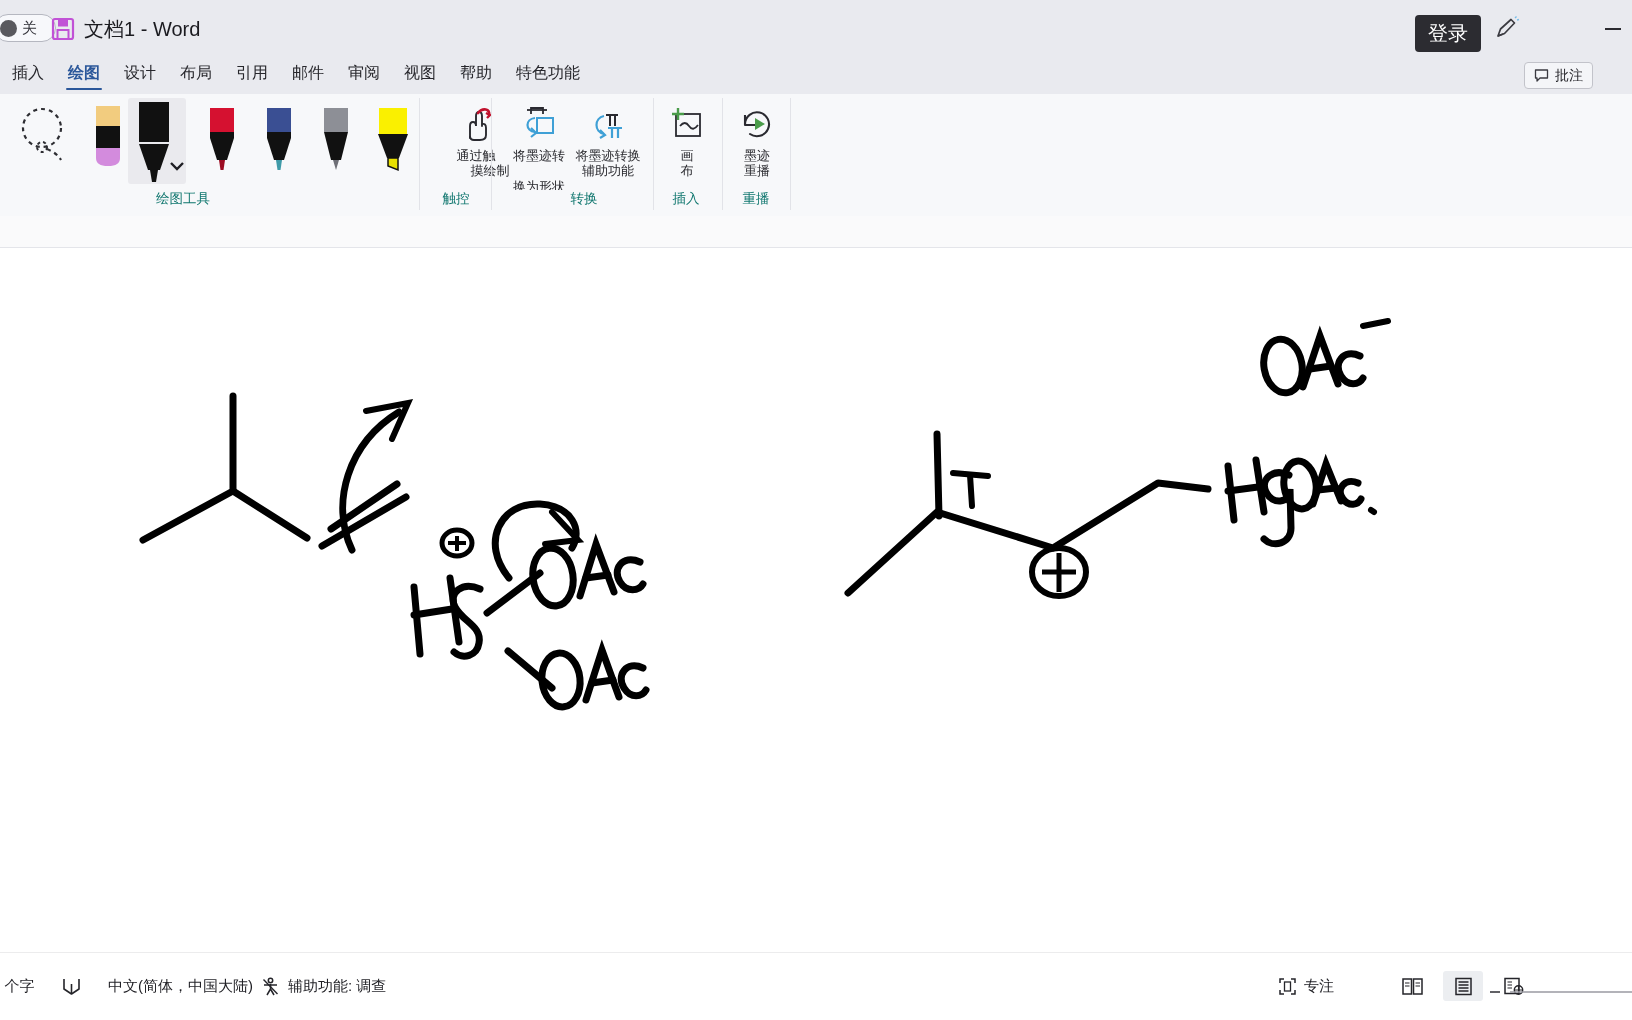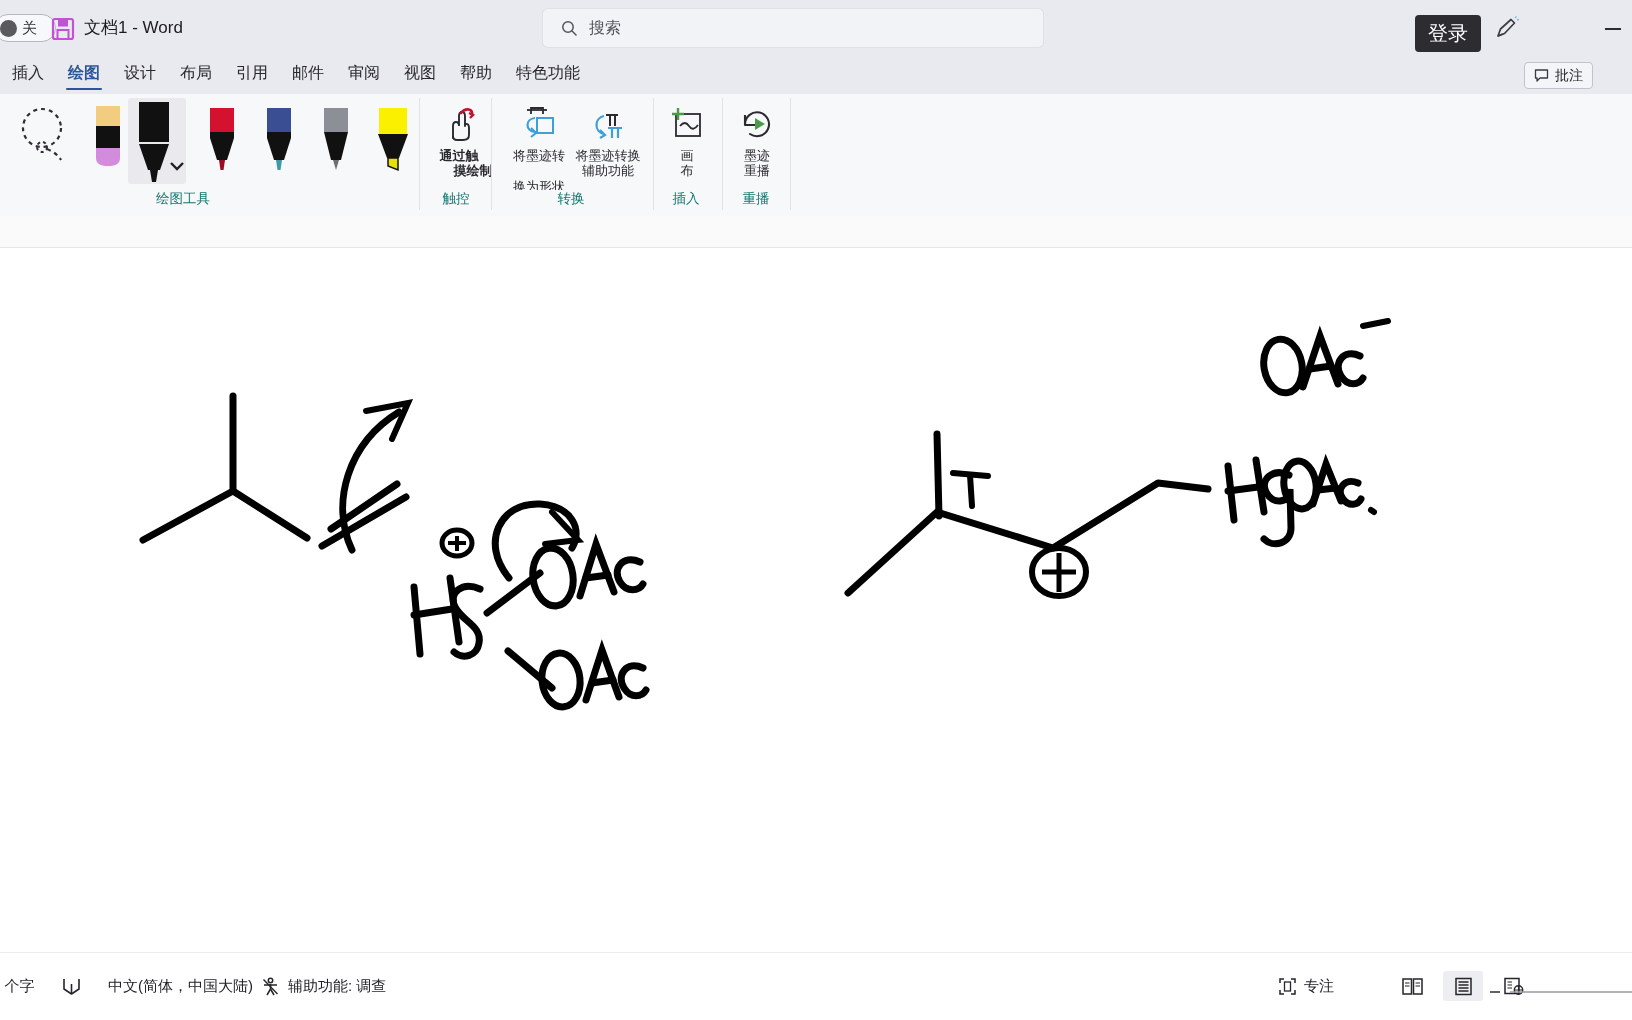--- a/index.html
+++ b/index.html
@@ -22,21 +22,21 @@
     border-radius: 14px; background: #f7f8fb;
     display: flex; align-items: center; gap: 5px; padding-left: 5px;
   }
   .autosave .knob { width: 17px; height: 17px; border-radius: 50%; background: #59595e; }
   .autosave .lbl { font-size: 15px; color: #33333a; }
 
   .savebtn { position: absolute; left: 50px; top: 16px; width: 26px; height: 26px; }
 
   .doctitle {
     position: absolute; left: 84px; top: 16px;
-    font-size: 17px; color: #1b1b20; white-space: nowrap;
+    font-size: 20px; color: #1b1b20; white-space: nowrap;
   }
 
   .searchbox {
     position: absolute; left: 543px; top: 9px; width: 500px; height: 38px;
     background: #f2f3f7; border-radius: 5px;
     display: flex; align-items: center; gap: 11px; padding-left: 18px;
     box-shadow: 0 0 0 1px #e0e1e7;
   }
   .searchbox .ph { font-size: 16px; color: #53535c; }
 
@@ -143,27 +143,20 @@
     <div class="savebtn">
       <svg width="26" height="26" viewBox="0 0 26 26">
         <rect x="3" y="3" width="20" height="20" rx="2" fill="none" stroke="#c152d6" stroke-width="2.2"></rect>
         <rect x="8" y="3.5" width="10" height="7" fill="#c152d6"></rect>
         <rect x="7.5" y="14" width="11" height="9" fill="none" stroke="#c152d6" stroke-width="2"></rect>
       </svg>
     </div>
 
     <div class="doctitle">文档1  -  Word</div>
 
-    <div class="searchbox">
-      <svg width="17" height="17" viewBox="0 0 17 17">
-        <circle cx="7" cy="7" r="5.2" fill="none" stroke="#53535c" stroke-width="1.5"></circle>
-        <line x1="10.8" y1="10.8" x2="15.5" y2="15.5" stroke="#53535c" stroke-width="1.5"></line>
-      </svg>
-      <span class="ph">搜索</span>
-    </div>
 
     <button class="signin">登录</button>
 
     <div class="penicon">
       <svg width="28" height="28" viewBox="0 0 28 28">
         <path d="M6 22 L8.5 15 L19 5.5 L22.5 9 L12.5 19.5 Z" fill="none" stroke="#3b3b41" stroke-width="1.7" stroke-linejoin="round"></path>
         <path d="M6 22 L11 20" stroke="#3b3b41" stroke-width="1.5"></path>
         <path d="M23 4 L24.5 2.5 M25 6 L27 5.5" stroke="#79bde8" stroke-width="1.4"></path>
       </svg>
     </div>
@@ -227,21 +220,21 @@
           <rect x="14" y="10" width="24" height="24" fill="#8d8f96"></rect>
           <path d="M14 34 L19 42 L24 34 L29 42 L34 34 L38 40 L38 34 Z" fill="#ffffff"></path>
           <path d="M14 34 L38 34 L31 62 H21 Z" fill="#111111"></path>
           <path d="M23 62 H29 L26 72 Z" fill="#6e6f76"></path>
         </svg></div>
       <div class="tool" style="left: 367px; top: 4px; width: 52px; height: 86px;"><svg width="52" height="86" viewBox="0 0 52 86">
           <rect x="12" y="10" width="28" height="26" fill="#faf000"></rect>
           <path d="M11 36 H41 L32 60 H20 Z" fill="#111111"></path>
           <path d="M21 60 H31 L31 72 L21 68 Z" fill="#e8e000" stroke="#111111" stroke-width="1.5"></path>
         </svg></div>
-      <div class="cmdbtn" style="left: 427px; top: 10px; font-weight: bold;">
+      <div class="cmdbtn" style="left: 444px; top: 10px;">
         <svg width="40" height="40" viewBox="0 0 40 40">
           <path d="M14 34 V22 Q14 18 17 18 Q20 18 20 22 V12 Q20 8 23 8 Q26 8 26 12 V22" fill="none" stroke="#2a2a30" stroke-width="1.9" stroke-linecap="round"></path>
           <path d="M26 20 Q30 19 30 24 V31 Q30 36 24 36 H18 Q14 36 14 32" fill="none" stroke="#2a2a30" stroke-width="1.9" stroke-linejoin="round"></path>
           <path d="M22 9 C 27 3, 34 5, 33 11" fill="none" stroke="#c1122d" stroke-width="2.6" stroke-linecap="round"></path>
           <path d="M30 9 L34 11 L31 14" fill="none" stroke="#c1122d" stroke-width="2.4"></path>
         </svg>
         <div class="cap">通过触</div>
         <div class="cap" style="margin-top: 0px; margin-left: 28px;">摸绘制</div>
       </div>
       <div class="cmdbtn" style="left: 500px; top: 10px; width: 78px;">
@@ -280,21 +273,21 @@
           <path d="M8 11 V21 H18" fill="none" stroke="#2a2a30" stroke-width="2.1" stroke-linejoin="round"></path>
           <path d="M18 14 L28 20 L18 26 Z" fill="#4a9c4a"></path>
         </svg>
         <div class="cap">墨迹</div>
         <div class="cap" style="margin-top: 0px;">重播</div>
       </div>
     </div>
   <div class="grouplabels" id="grouplabels">
       <div class="glabel" style="left: 123px; width: 120px;">绘图工具</div>
       <div class="glabel" style="left: 396px; width: 120px;">触控</div>
-      <div class="glabel" style="left: 511px; width: 120px;">转换</div>
+      <div class="glabel" style="left: 524px; width: 120px;">转换</div>
       <div class="glabel" style="left: 626px; width: 120px;">插入</div>
       <div class="glabel" style="left: 696px; width: 120px;">重播</div>
       <div class="gdiv" style="left: 419px;"></div>
       <div class="gdiv" style="left: 491px;"></div>
       <div class="gdiv" style="left: 653px;"></div>
       <div class="gdiv" style="left: 722px;"></div>
       <div class="gdiv" style="left: 790px;"></div>
     </div>
 
   <div class="gapstrip"></div>

